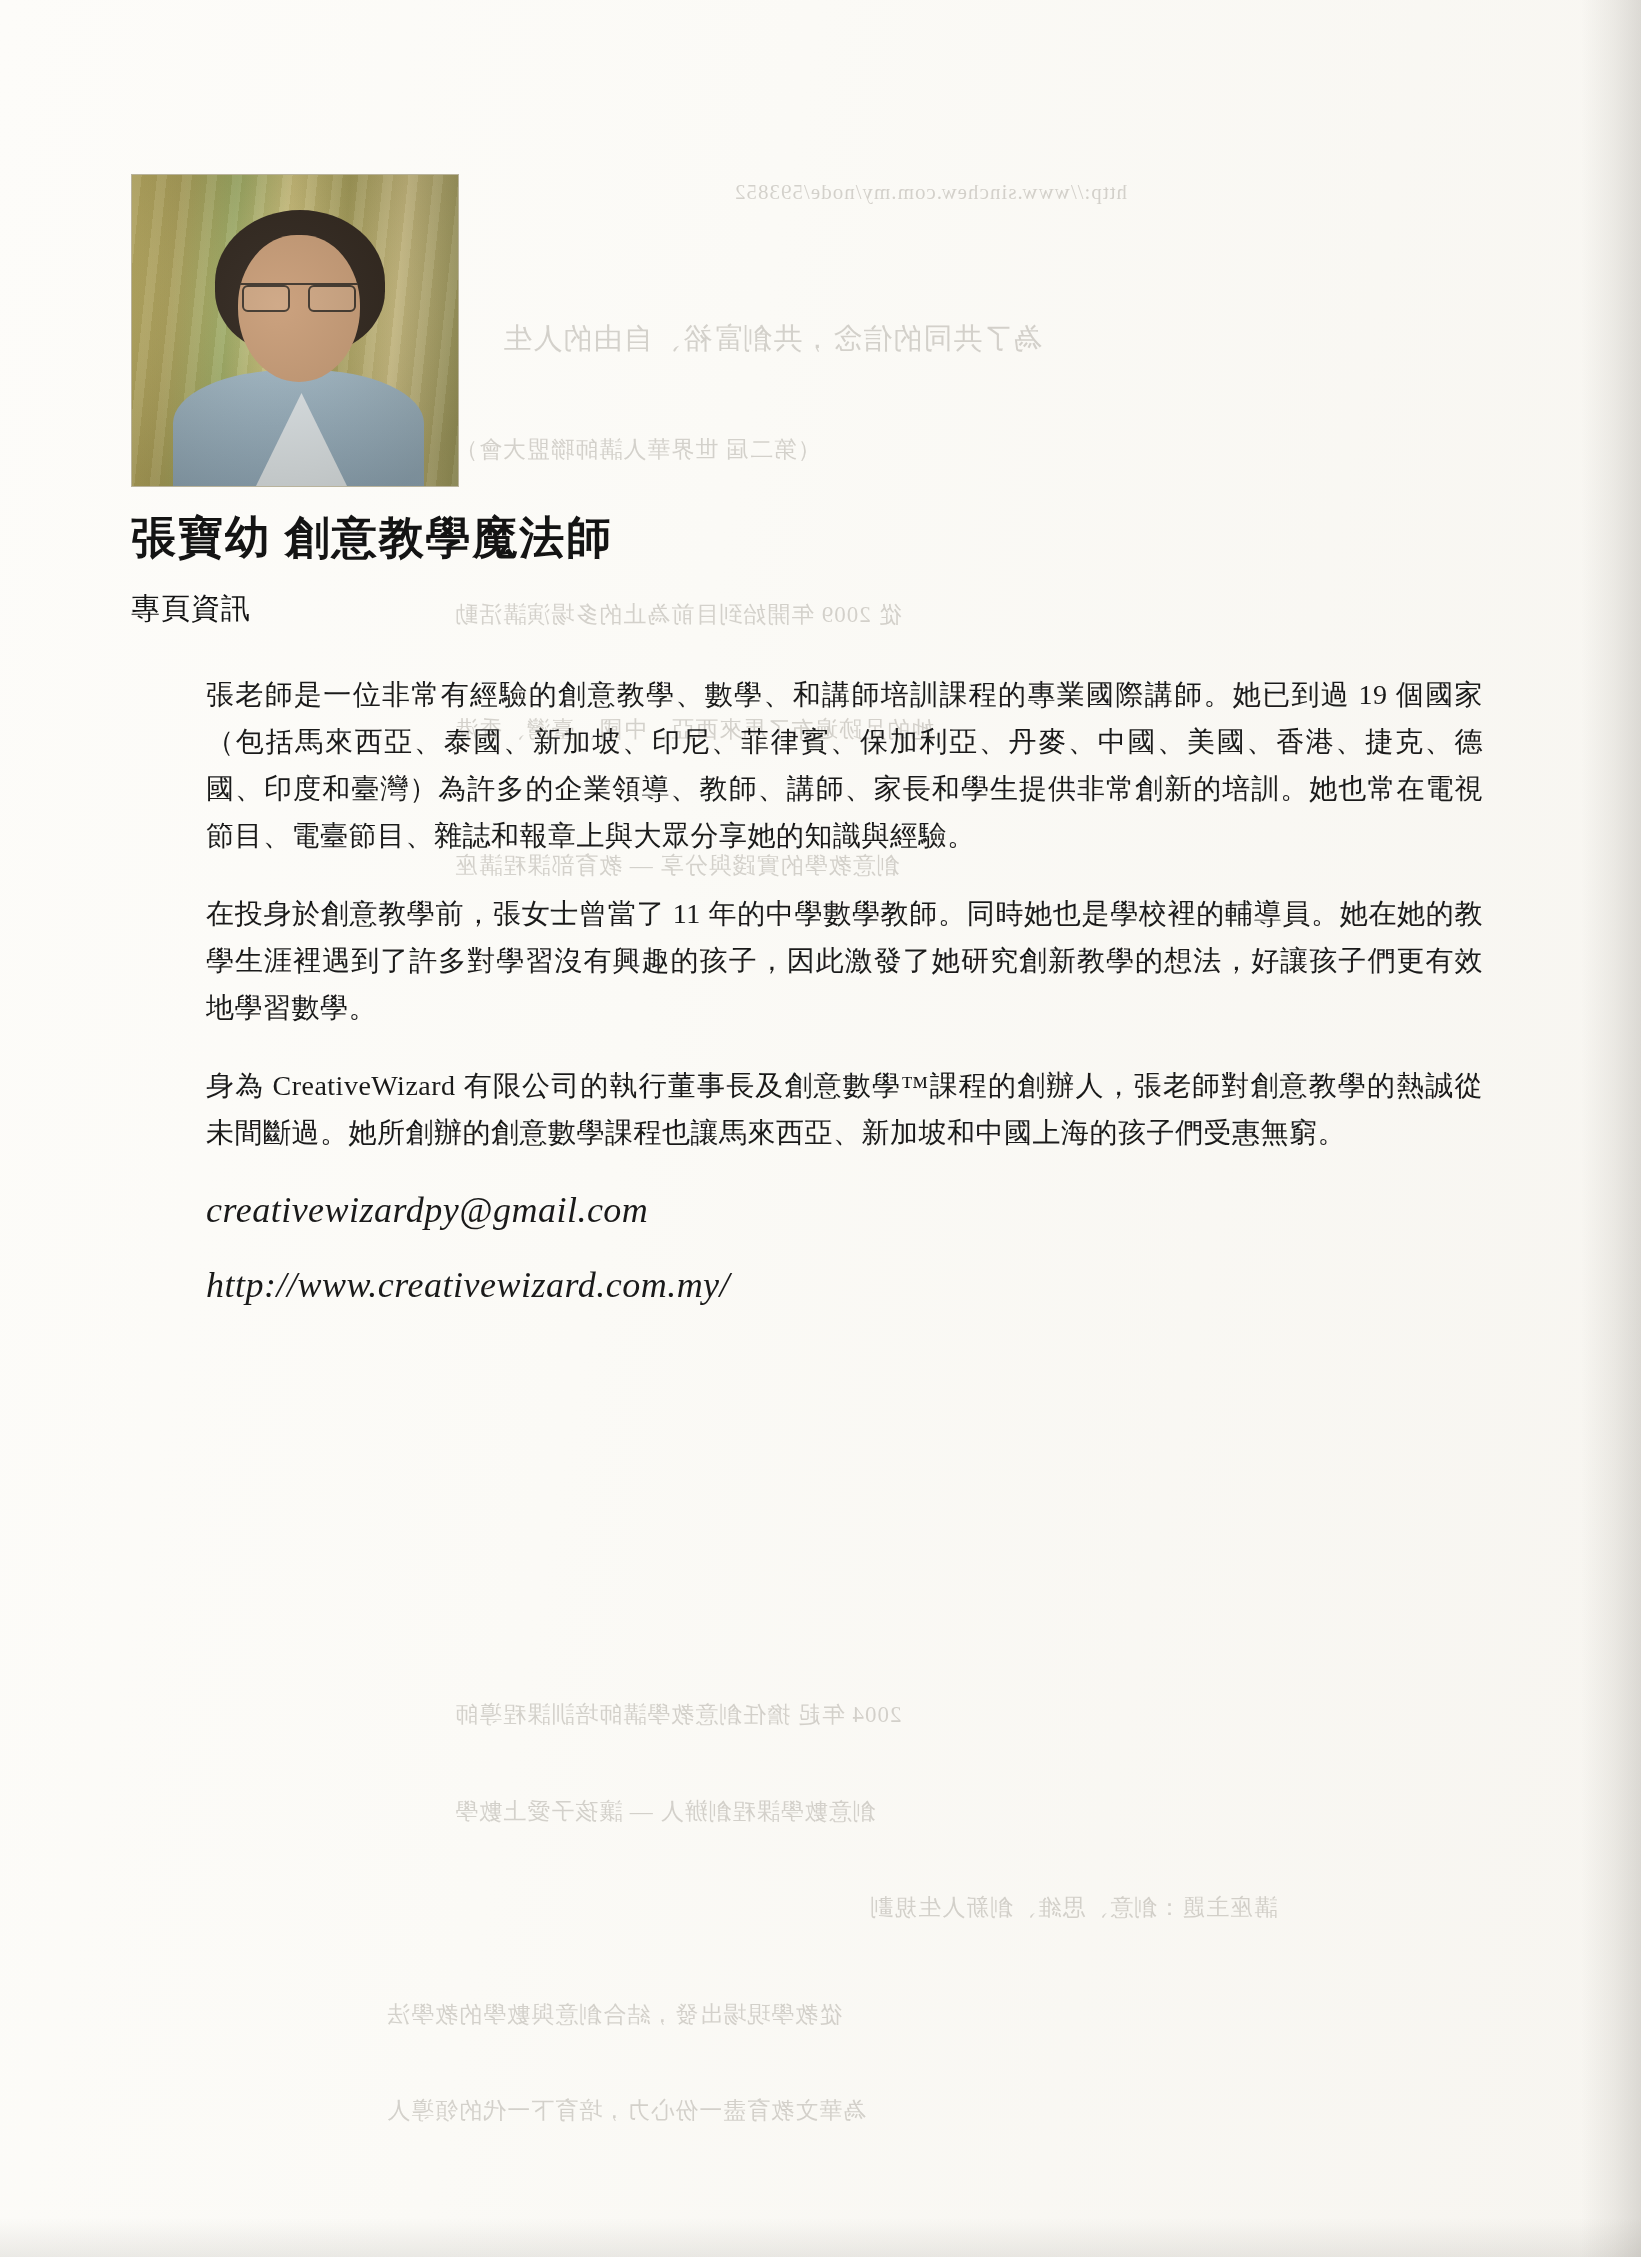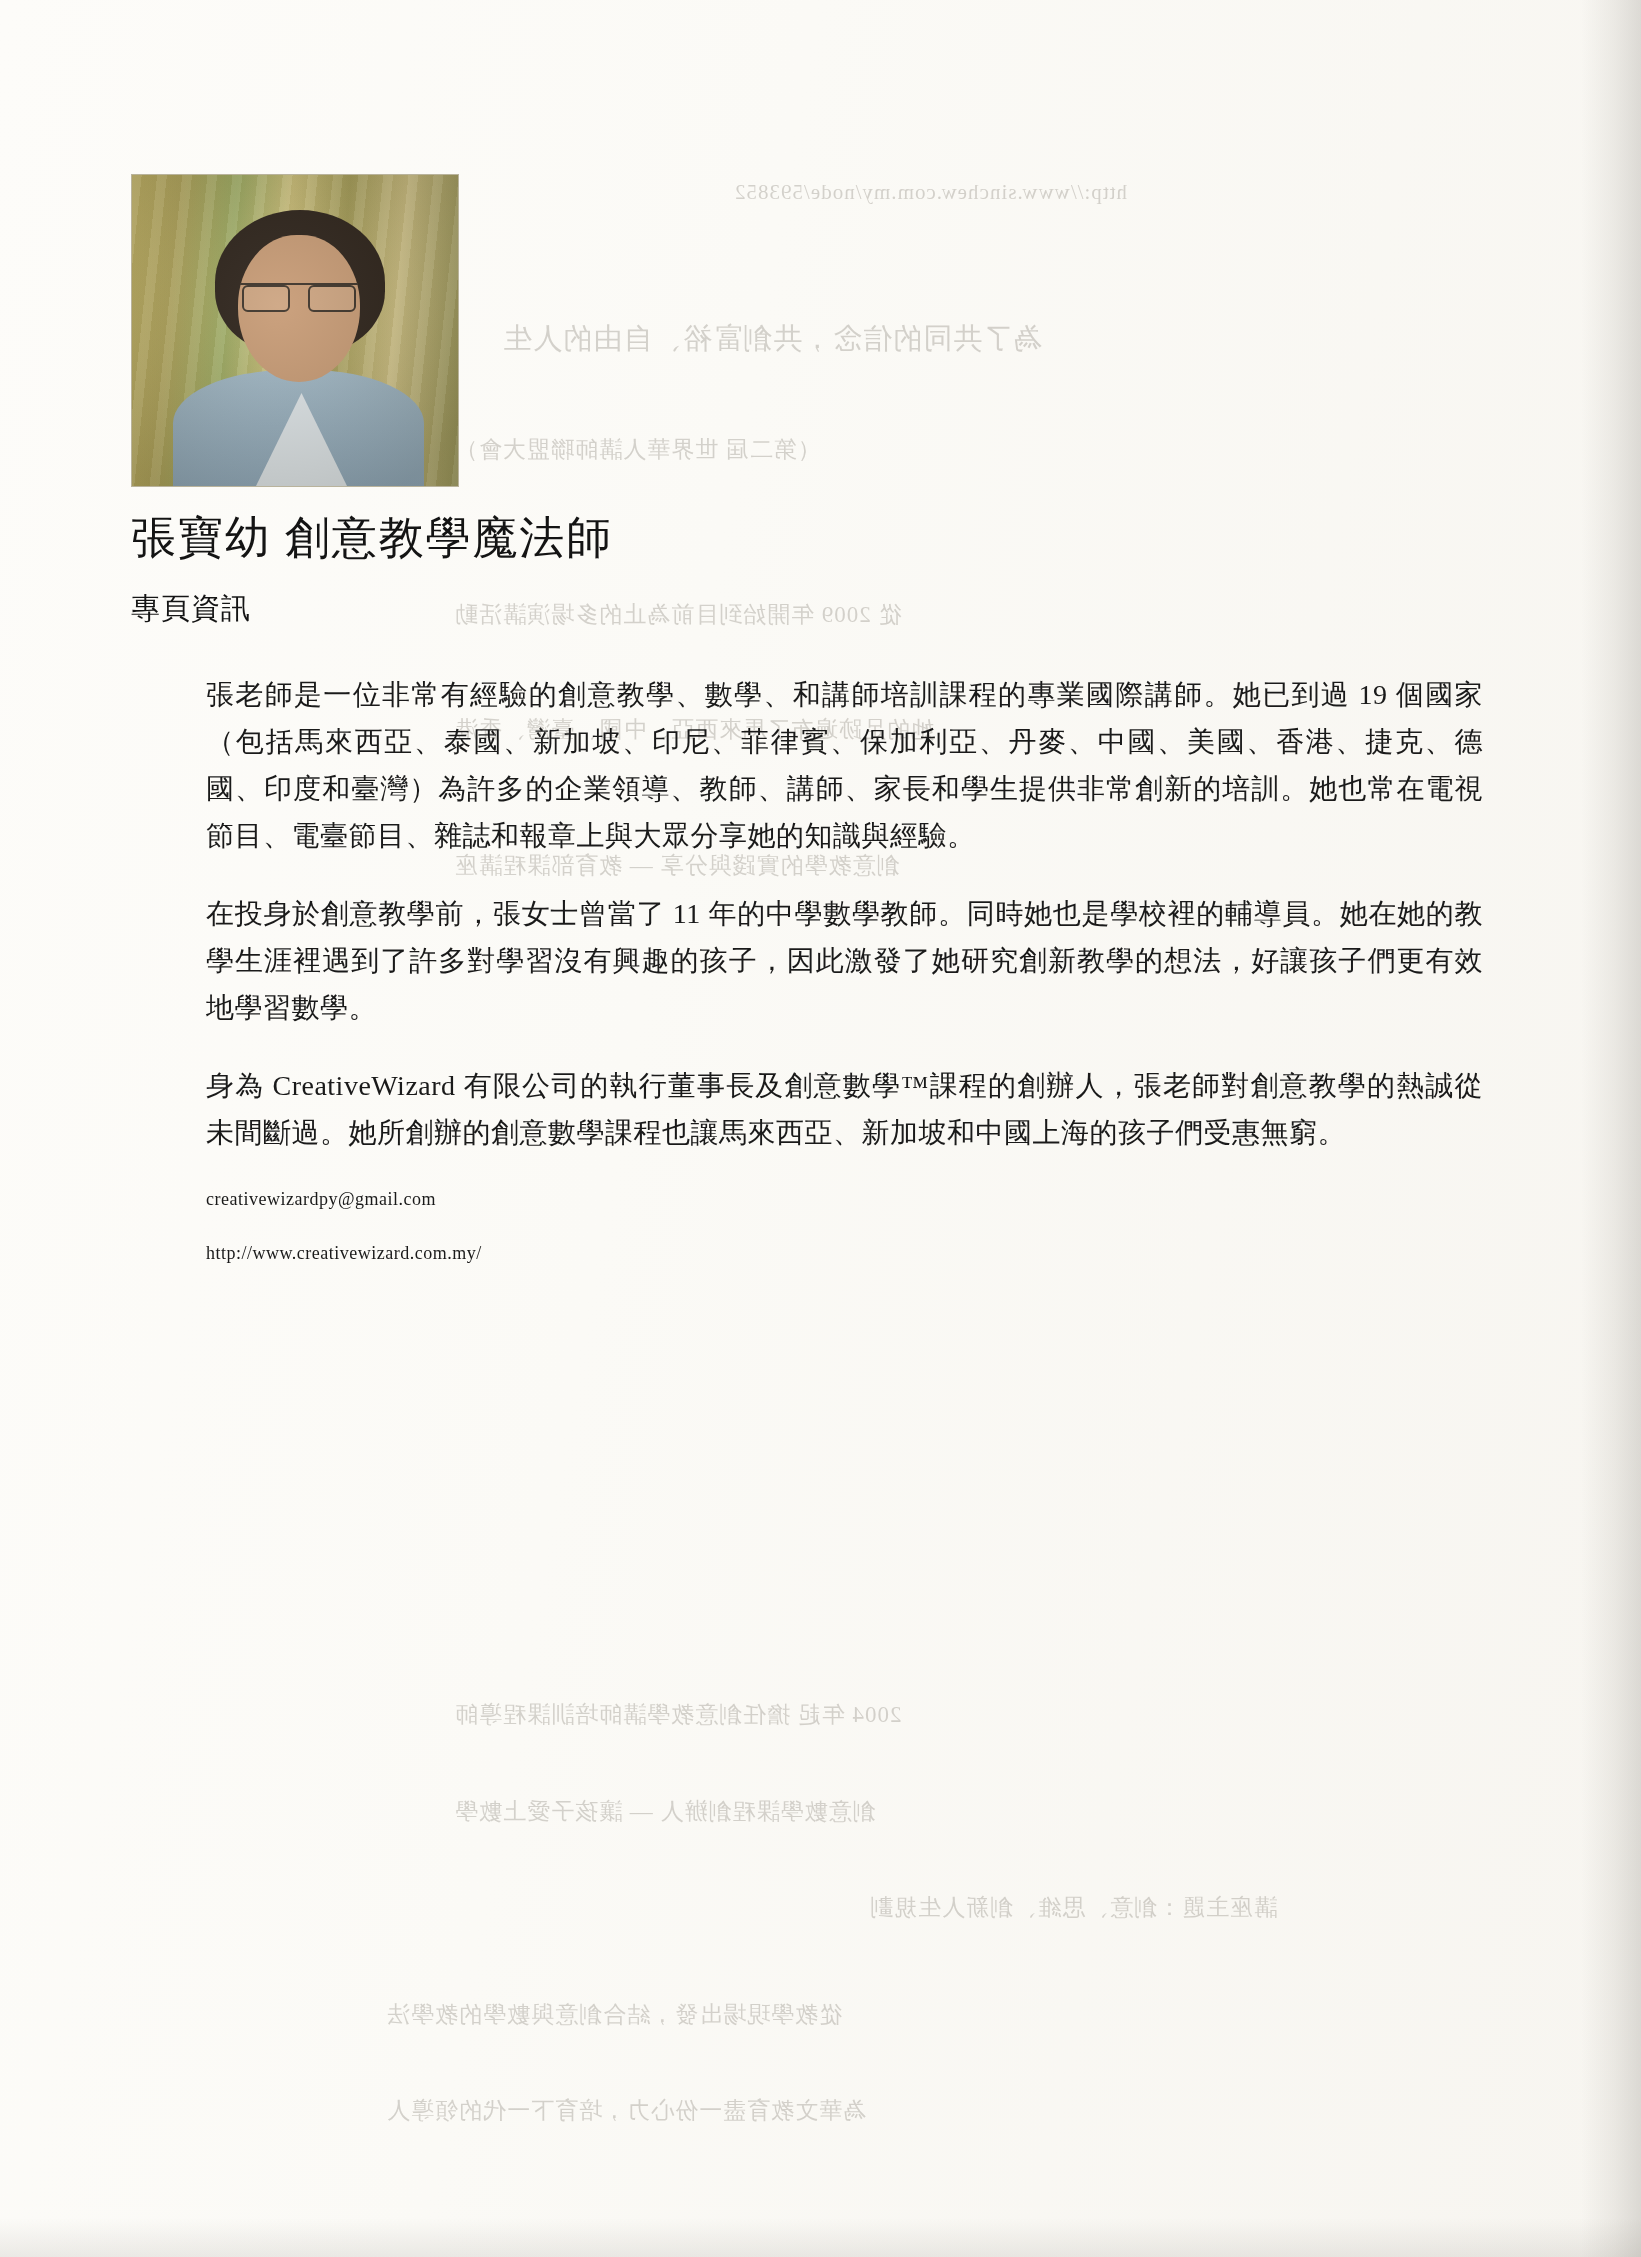--- a/index.html
+++ b/index.html
@@ -118,21 +118,21 @@
     background: #dfe6ea;
     clip-path: polygon(50% 0, 100% 100%, 0 100%);
   }
   .photo .shade {
     position: absolute; inset: 0;
     background: radial-gradient(ellipse at 45% 42%, rgba(255,255,255,0.08), rgba(40,35,20,0.20) 85%);
   }
 
   h1.title {
     font-size: 45px;
-    font-weight: normal;
+    font-weight: bold;
     margin: 21px 0 0 0;
     letter-spacing: 1.9px;
     color: #141414;
   }
   h2.subtitle {
     font-size: 29px;
     font-weight: normal;
     margin: 21px 0 0 0;
     letter-spacing: 1px;
     color: #141414;
@@ -160,23 +160,24 @@
     border-radius: 50%;
   }
   .para {
     font-size: 28px;
     line-height: 1.68;
     margin: 31px 0 0 75px;
     text-align: justify;
     letter-spacing: 0.5px;
   }
   .mono-line {
-    font-size: 18px;
+    font-size: 36px;
     margin: 33px 0 0 75px;
     letter-spacing: 0.5px;
+    font-style: italic;
   }
 </style>
 </head>
 <body>
 
 <div class="page">
 
   <div>
     <div class="bleed" style="left:734px; top:180px; font-size:21px;">http://www.sinchew.com.my/node/593852</div>
     <div class="bleed" style="left:502px; top:319px; font-size:29px;">為了共同的信念，共創富裕、自由的人生</div>

